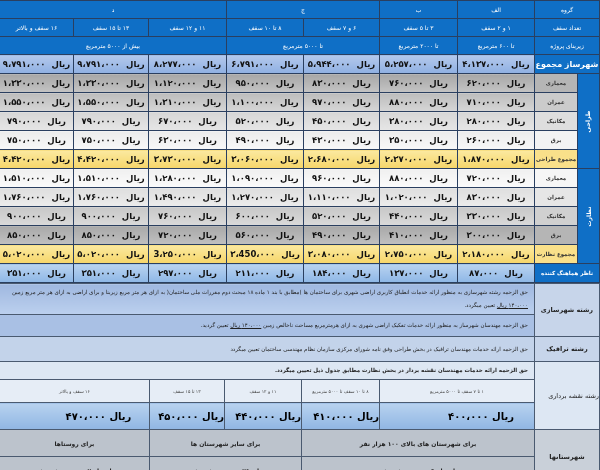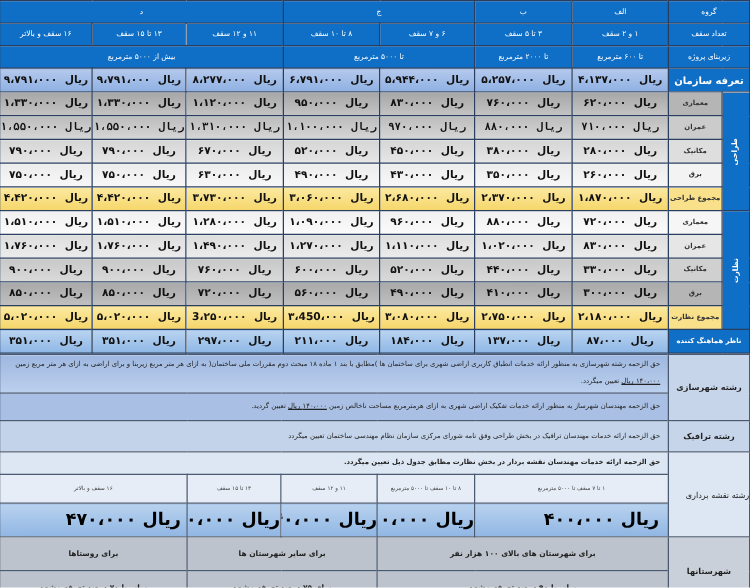--- a/index.html
+++ b/index.html
@@ -7,21 +7,21 @@
   .wrap{position:relative;width:600px;height:470px;}
   table{border-collapse:collapse;width:600px;table-layout:fixed;}
   td{border:1px solid #2a3f60;padding:0;text-align:center;vertical-align:middle;overflow:hidden;white-space:nowrap;}
   .hdr td{background:#0f6fc6;color:#fff;font-size:6px;height:17px;}
   .hdr td.lbl{background:#0f6fc6;}
   .val{font-size:8.5px;font-weight:bold;color:#111;height:19px;}
   .val span.r{margin-left:6px;}
   .tot td.v{background:linear-gradient(#b4c9ec,#8fb0e3);}
   .tot td.name{background:#0f6fc6;color:#fff;font-size:8px;font-weight:bold;}
   .g1 td.v{background:linear-gradient(#a7a7a7,#c4c4c4);}
-  .g2 td.v{background:linear-gradient(#bdbdbd,#d6d6d6);font-family:Liberation Mono, monospace;}
+  .g2 td.v{background:linear-gradient(#bdbdbd,#d6d6d6);}
   .g3 td.v{background:linear-gradient(#d6d6d6,#e6e6e6);}
   .g4 td.v{background:linear-gradient(#ececec,#f8f8f8);}
   .gy td.v{background:linear-gradient(#fbe9a0,#f6d66a);}
   .n1 td.v{background:linear-gradient(#f0f0f0,#fbfbfb);}
   .n2 td.v{background:linear-gradient(#dedede,#ececec);}
   .n3 td.v{background:linear-gradient(#c8c8c8,#dadada);}
   .n4 td.v{background:linear-gradient(#a9a9a9,#c0c0c0);}
   .coord td.v{background:linear-gradient(#b9d3f0,#8eb7e6);margin-left:10px;}
   td.sub{font-size:5.5px;color:#333;background:#e8e8e8;}
   .g1 td.sub{background:#b5b5b5;} .g2 td.sub{background:#cbcbcb;} .g3 td.sub{background:#dedede;} .g4 td.sub{background:#f3f3f3;}
@@ -31,21 +31,21 @@
   td.side span{display:inline-block;transform:rotate(-90deg);}
   td.coordname{background:#0f6fc6;color:#fff;font-size:5.5px;}
   .lower td{border:1px solid #4a5a70;}
   .lower .sec{background:#c7d5ea;font-size:6.5px;font-weight:bold;color:#222;}
   .lower .txt{font-size:5.5px;color:#222;text-align:right;padding:2px 6px;white-space:normal;line-height:13px;}
   .u1 .txt{background:linear-gradient(#9fb8e0,#bcd0ee);}
   .u2 .txt{background:#a9c0e4;}
   .u3 .txt{background:#c3d3ea;}
   .u4 .txt{background:#dde7f3;font-weight:bold;}
   .sv-h td.c{background:#e6edf6;font-size:4.5px;color:#444;height:22px;}
-  .sv-v td.c{background:linear-gradient(#b8d2ef,#90b6e3);font-size:14px;font-weight:bold;height:26px;padding-left:48px;}
+  .sv-v td.c{background:linear-gradient(#b8d2ef,#90b6e3);font-size:10px;font-weight:bold;height:26px;padding-left:48px;}
   .city td.c{background:#bcc3cc;font-size:6px;font-weight:bold;color:#222;height:26px;}
   .city td.sec{background:#c9d0d9;}
   .ul{text-decoration:underline;}
 </style>
 </head>
 <body>
 
 <div class="wrap">
 <table>
   <colgroup>
@@ -79,21 +79,21 @@
   </tr>
   <tr class="hdr">
     <td colspan="2" class="lbl">زیربنای پروژه</td>
     <td>تا ۶۰۰ مترمربع</td>
     <td>تا ۲۰۰۰ مترمربع</td>
     <td colspan="2">تا ۵۰۰۰ مترمربع</td>
     <td colspan="3">بیش از ۵۰۰۰ مترمربع</td>
   </tr>
 
   <tr class="val tot">
-    <td colspan="2" class="name">تعرفه سازمان</td>
+    <td colspan="2" class="name">شهرساز مجموع</td>
     <td class="v"><span class="r">ریال</span><span>۴،۱۳۷،۰۰۰</span></td>
     <td class="v"><span class="r">ریال</span><span>۵،۲۵۷،۰۰۰</span></td>
     <td class="v"><span class="r">ریال</span><span>۵،۹۴۴،۰۰۰</span></td>
     <td class="v"><span class="r">ریال</span><span>۶،۷۹۱،۰۰۰</span></td>
     <td class="v"><span class="r">ریال</span><span>۸،۲۷۷،۰۰۰</span></td>
     <td class="v"><span class="r">ریال</span><span>۹،۷۹۱،۰۰۰</span></td>
     <td class="v"><span class="r">ریال</span><span>۹،۷۹۱،۰۰۰</span></td>
   </tr>
 
   <tr class="val g1">

